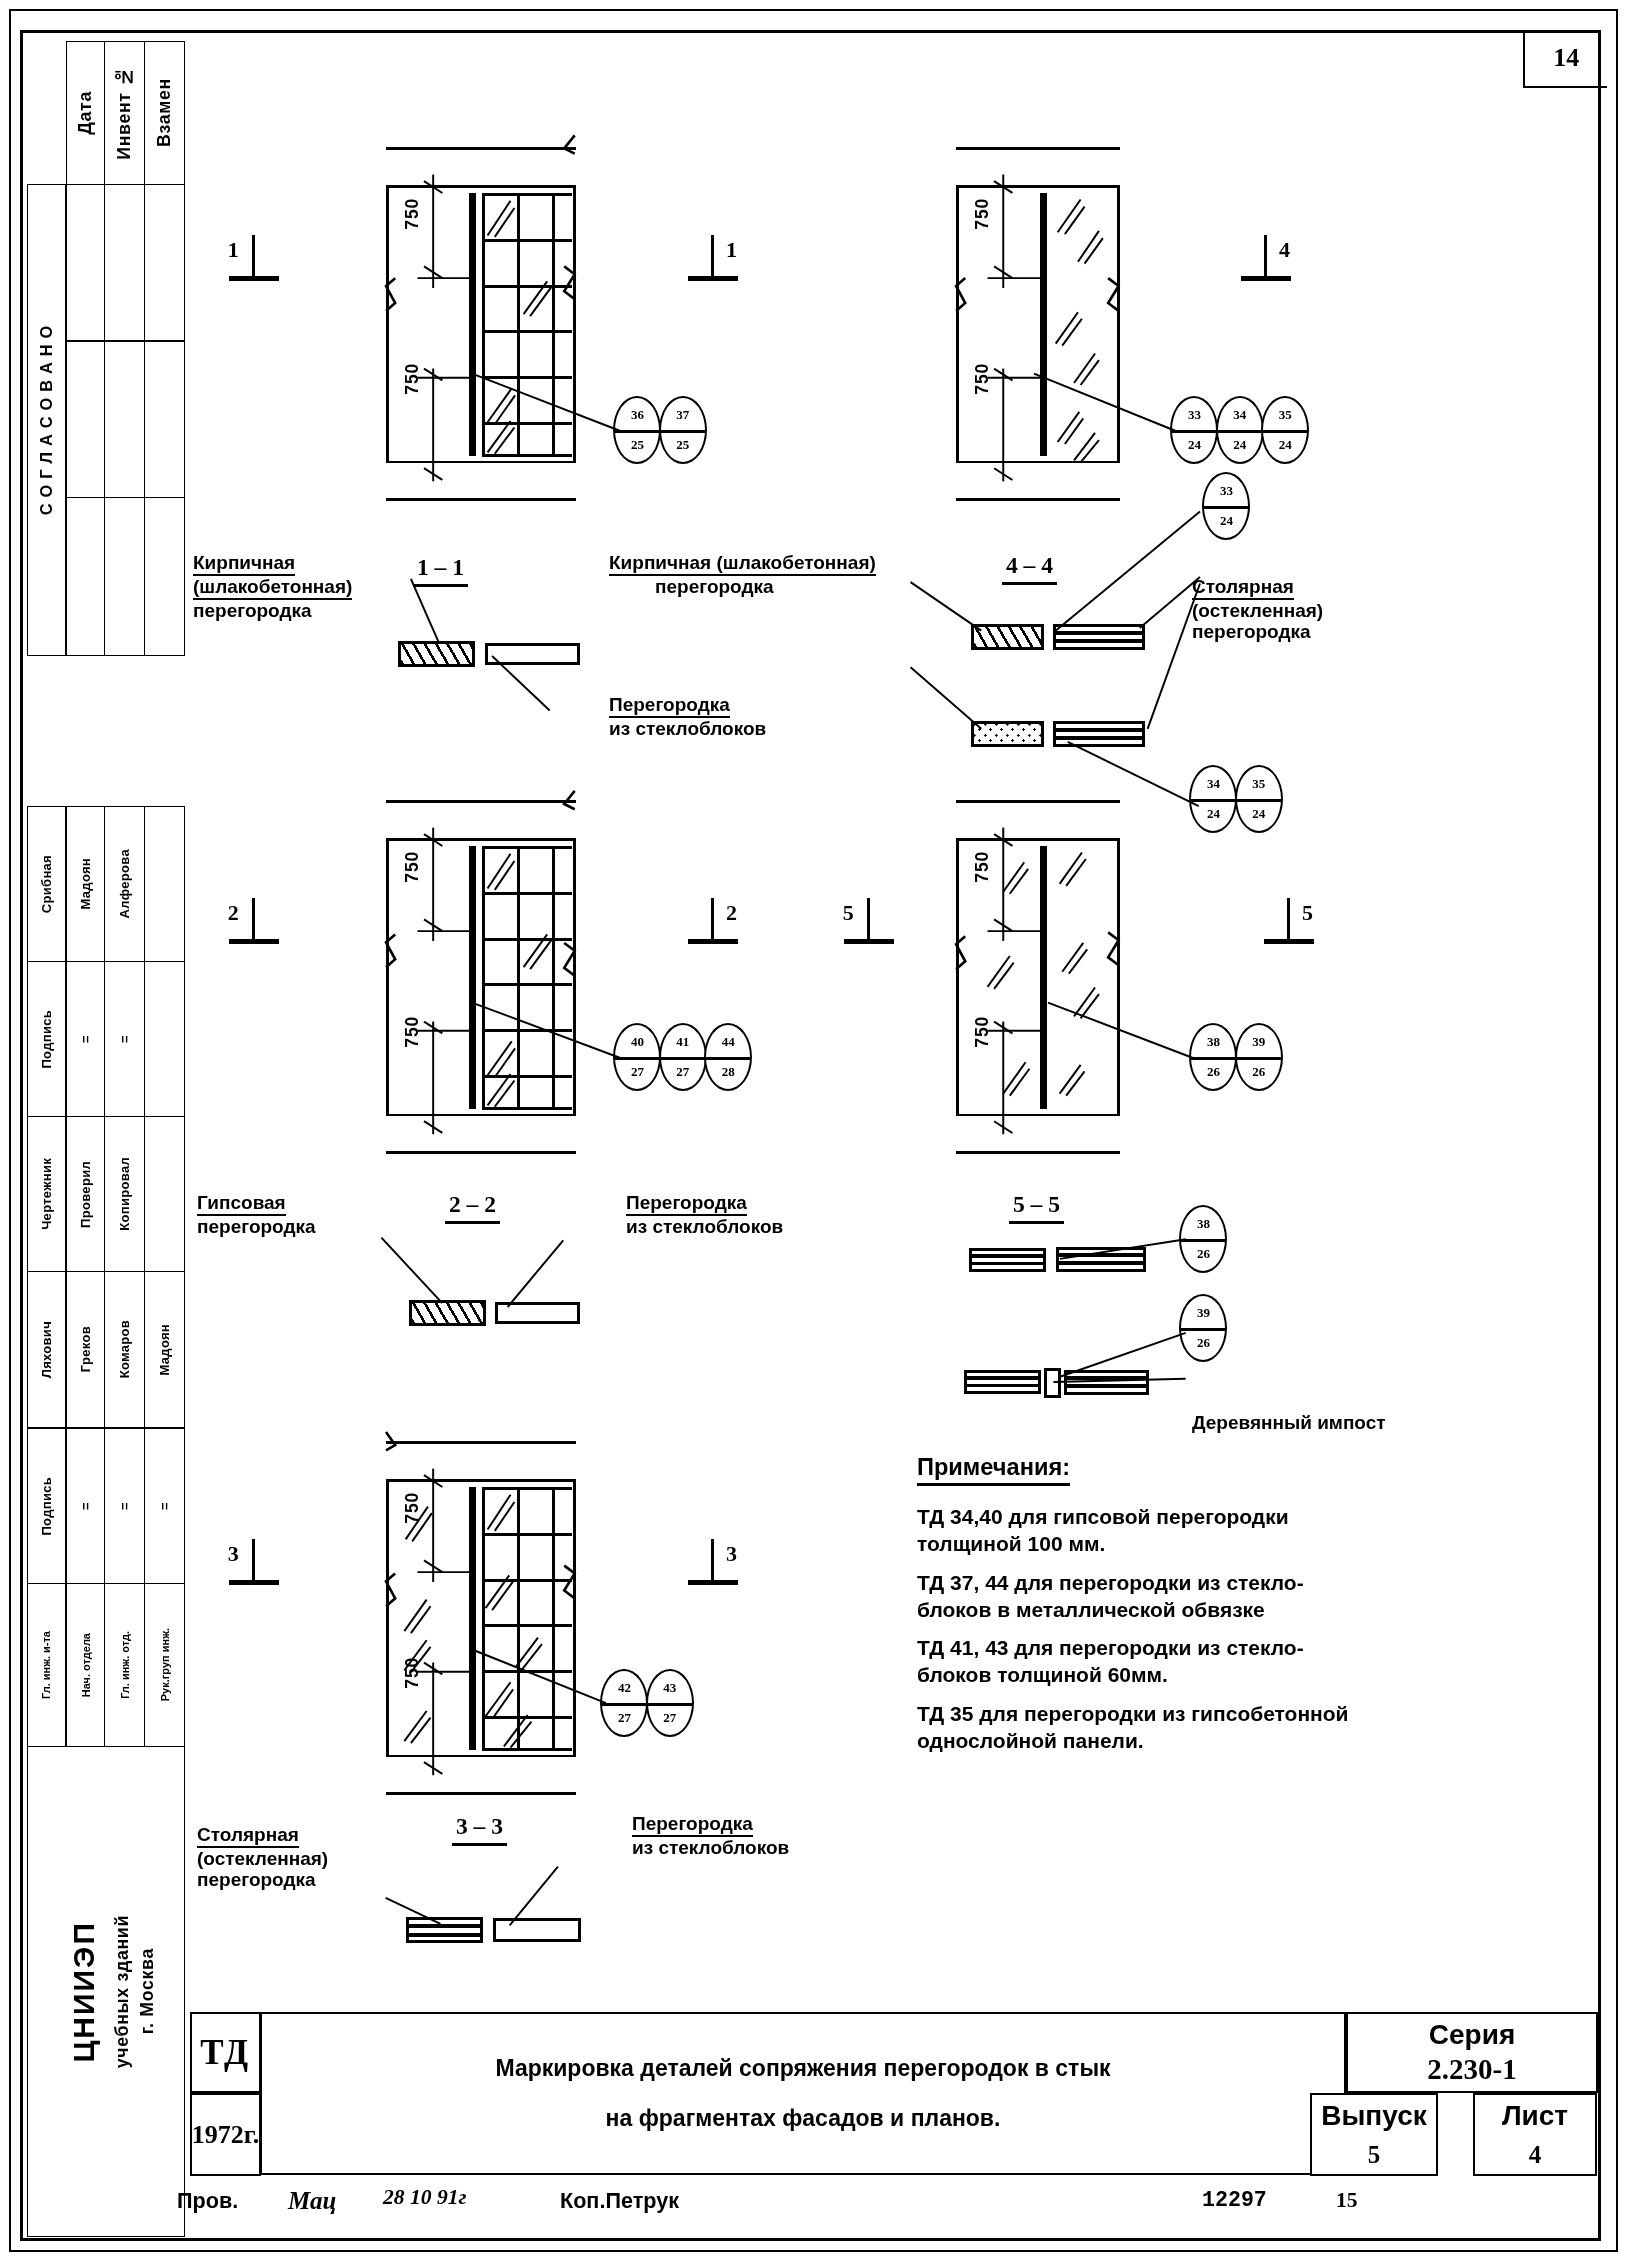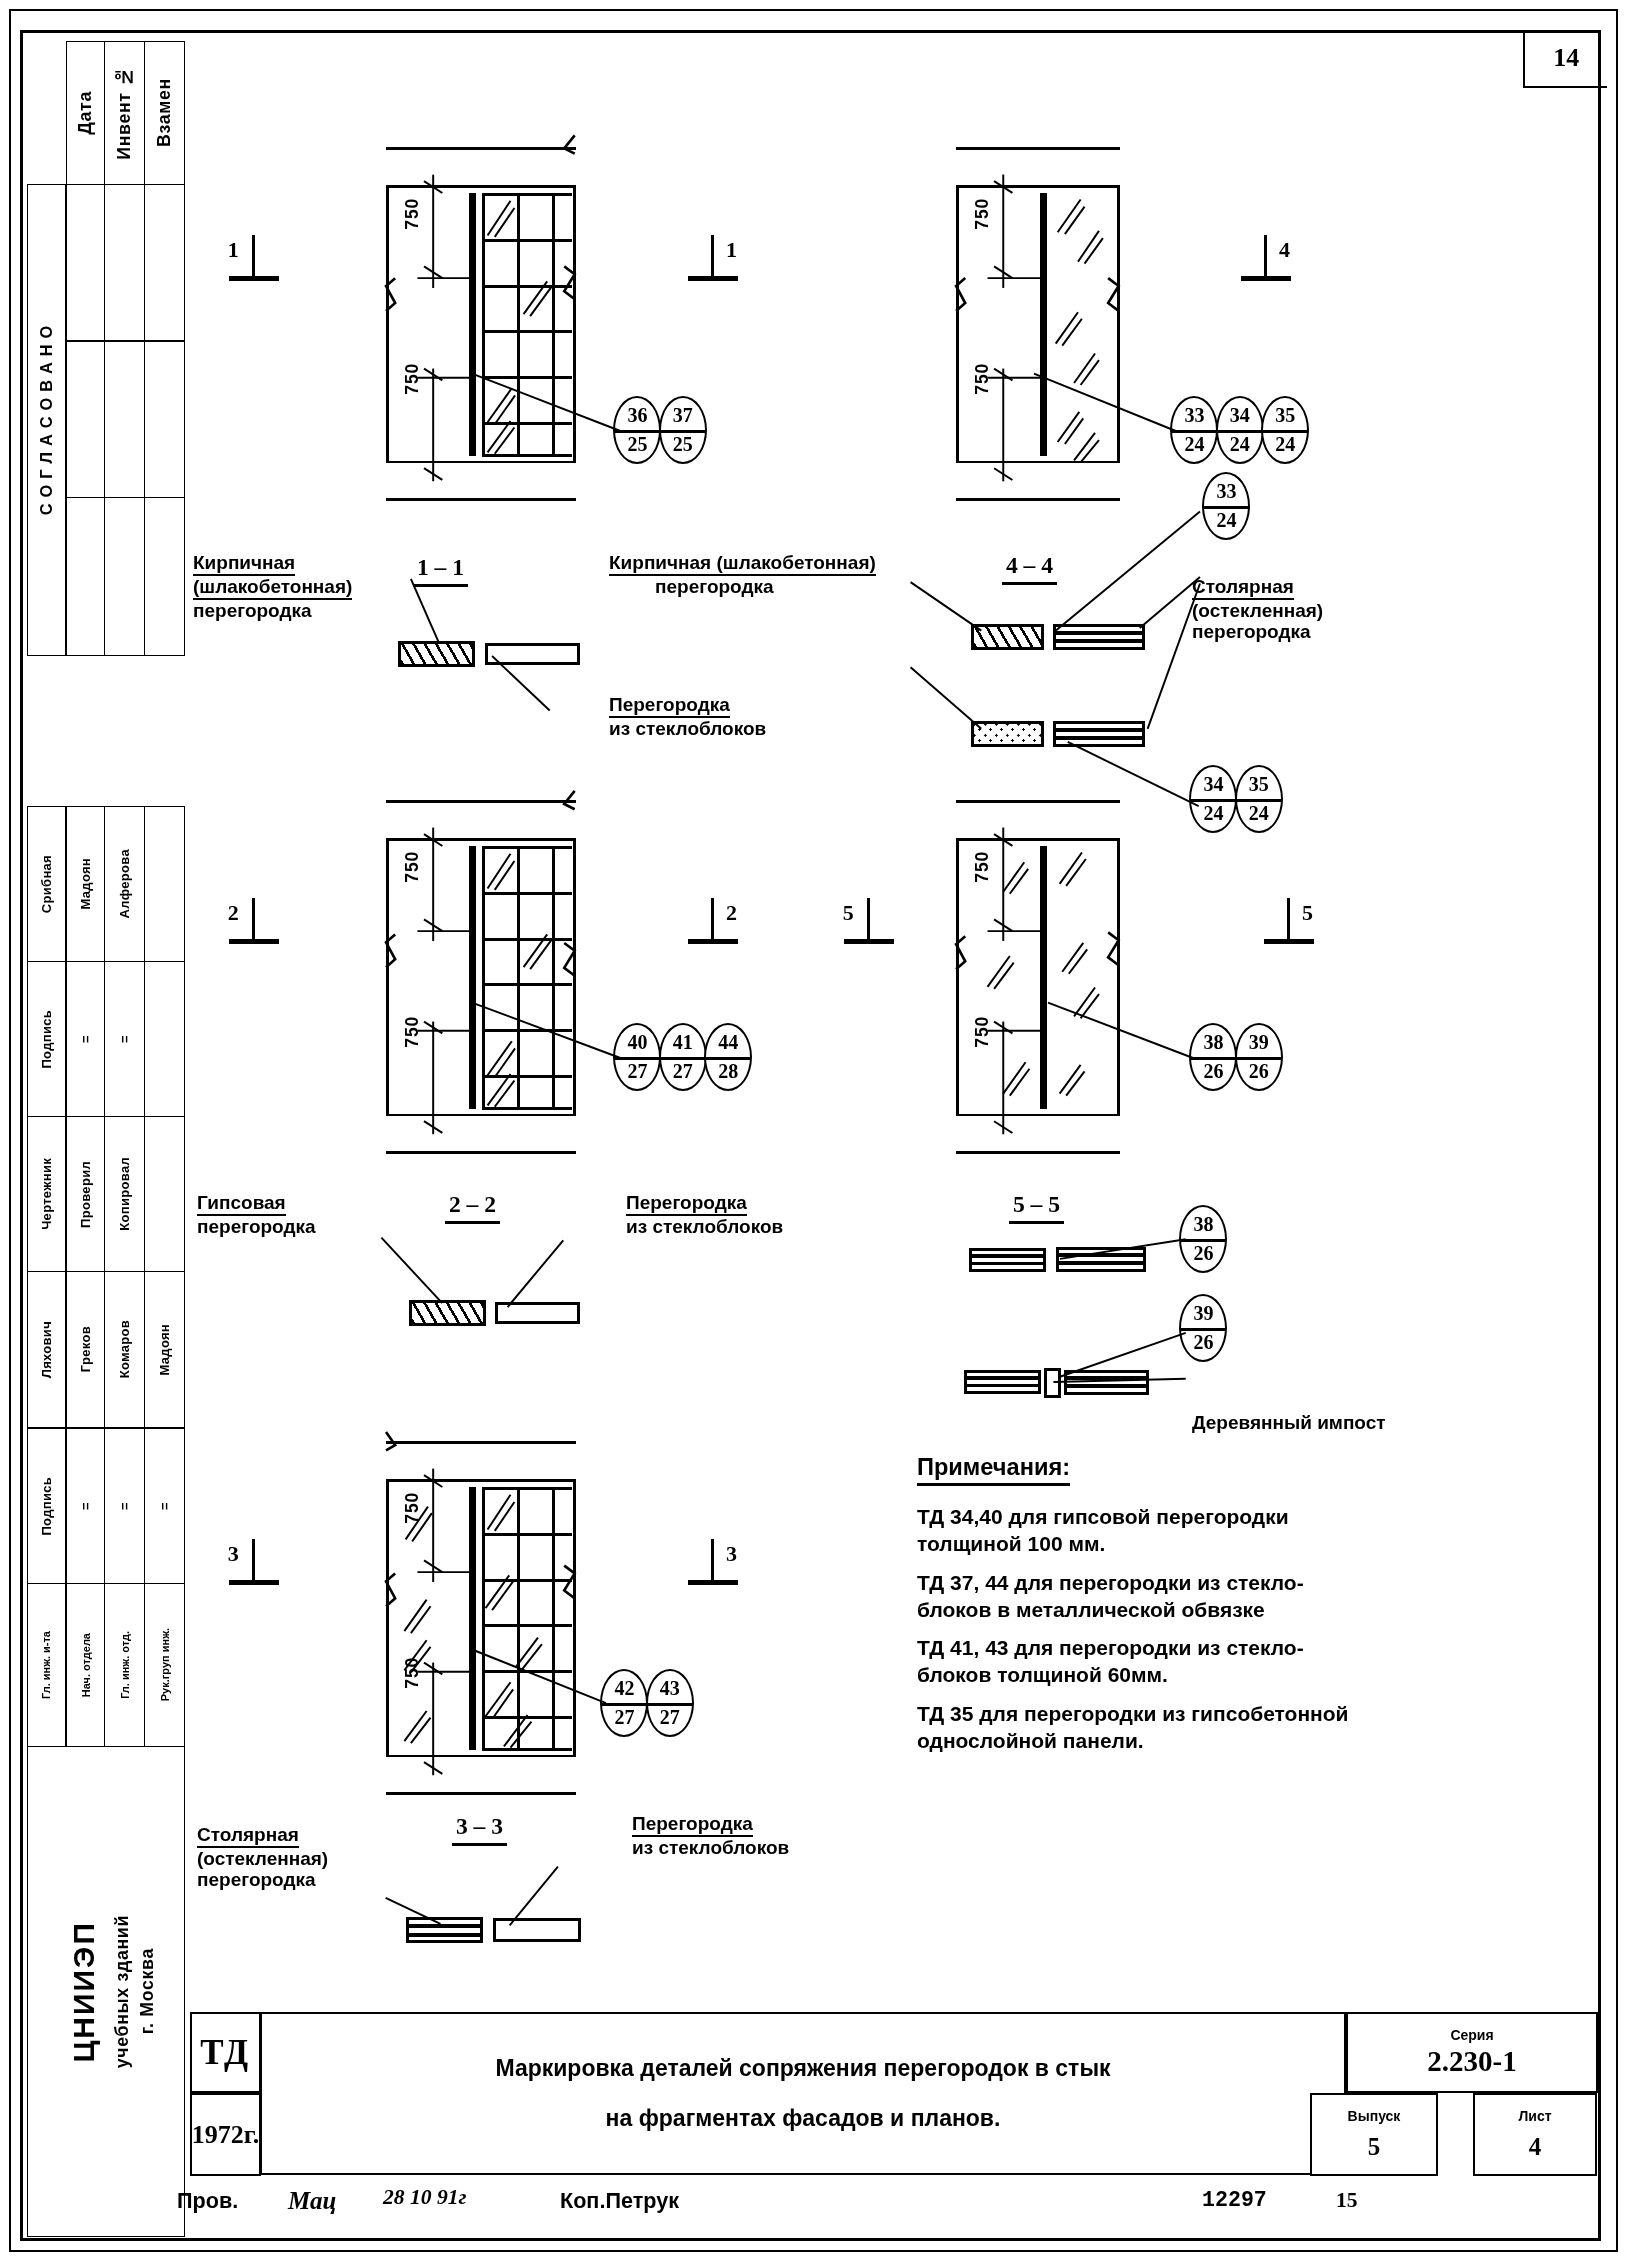--- a/index.html
+++ b/index.html
@@ -79,21 +79,21 @@
 
   
   .ovalrow { position:absolute; display:flex; }
   .oval {
     width:48px; height:68px; border:2.6px solid #000; border-radius:50%;
     position:relative; background:#fff; margin-left:-2.6px;
     display:flex; flex-direction:column;
   }
   .oval .top, .oval .bot {
     flex:1; display:flex; align-items:center; justify-content:center;
-    font-size:20px; font-weight:bold; font-family:"Liberation Serif", serif;
+    font-size:13px; font-weight:bold; font-family:"Liberation Serif", serif;
   }
   .oval .top { padding-top:2.6px; }
   .oval .bot { padding-bottom:2.6px; }
   .oval .div { position:absolute; left:-0.7px; right:-0.7px; top:50%; height:2.6px; background:#000; }
 
   
   .lbl {
     position:absolute; font-size:19px; font-weight:bold; line-height:1.12;
     font-family:"Liberation Sans", sans-serif; white-space:nowrap;
   }
@@ -136,21 +136,21 @@
   }
 
   
   .tb { position:absolute; }
   .tb .box { position:absolute; border:2.6px solid #000; background:#fff;
              display:flex; align-items:center; justify-content:center; text-align:center;}
   .tb .t1 { font-size:35px; font-weight:bold; font-family:"Liberation Serif", serif; letter-spacing:2.6px;}
   .tb .t2 { font-size:26px; font-weight:bold; font-family:"Liberation Serif", serif;}
   .tb .main { font-size:23px; font-weight:bold; line-height:2.15;
               font-family:"Liberation Sans", sans-serif; }
-  .tb .lab { font-size:14px; font-weight:bold; font-family:"Liberation Sans", sans-serif;}
+  .tb .lab { font-size:28px; font-weight:bold; font-family:"Liberation Sans", sans-serif;}
   .tb .val { font-size:25px; font-weight:bold; font-family:"Liberation Serif", serif;}
   .footline { position:absolute; font-size:21.6px; font-weight:bold;
               font-family:"Liberation Sans", sans-serif; white-space:nowrap;}
   .sig { font-family:"Liberation Serif", serif; font-style:italic; font-weight:bold; }
 </style>
 </head>
 <body>
 
 <div id="sheet">
 

